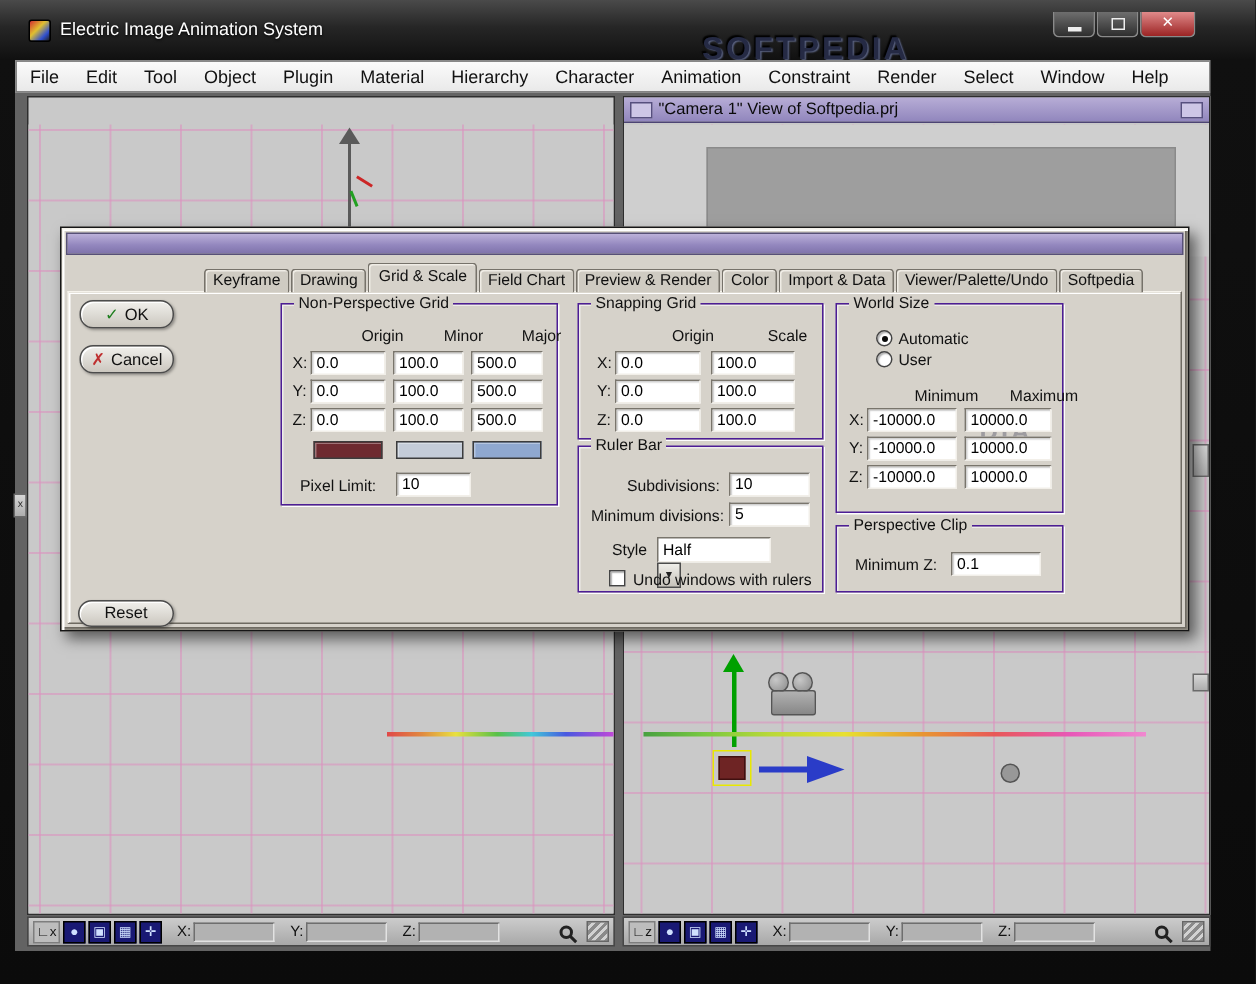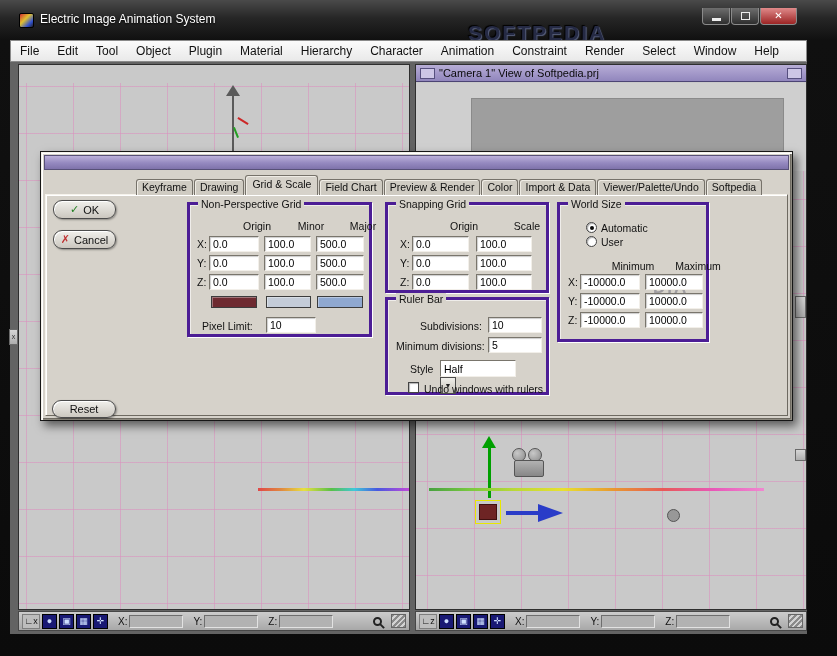--- a/index.html
+++ b/index.html
@@ -68,21 +68,21 @@
     border:1px solid;border-color:#f6f3ec #6e6a61 #6e6a61 #f6f3ec;box-shadow:inset 1px 1px 0 #fff;}
   .dlg-tabs{position:absolute;left:95px;top:23px;height:20px;display:flex;align-items:flex-end;gap:1px;z-index:3;}
   .tab{border:1px solid #76726a;border-bottom:none;border-radius:3px 3px 0 0;background:#cfcbc2;
     font-size:10.5px;color:#111;padding:1px 5px 2px;height:16px;line-height:13px;box-shadow:inset 1px 1px 0 #efece5;white-space:nowrap;}
   .tab.active{background:#d6d2ca;height:20px;padding:2px 6px 4px;position:relative;z-index:4;}
   .dlg-btn{position:absolute;border:1px solid #4c4c4c;border-radius:9px;font-size:11px;color:#111;
     background:linear-gradient(180deg,#f1f0ec,#cbc7bf);box-shadow:inset 1px 1px 0 #fff,1px 1px 2px rgba(0,0,0,.35);
     display:flex;align-items:center;justify-content:center;gap:4px;padding:0;cursor:default;}
   .glyph-check{color:#1f7e1f;font-size:11px;font-weight:700;}
   .glyph-x{color:#bf3030;font-size:11px;font-weight:700;}
-  .group{position:absolute;border:3px solid #4c1d95;box-shadow:1px 1px 0 rgba(255,255,255,.95),inset 1px 1px 0 rgba(255,255,255,.6);text-decoration:underline;}
+  .group{position:absolute;border:1px solid #4c1d95;box-shadow:1px 1px 0 rgba(255,255,255,.95),inset 1px 1px 0 rgba(255,255,255,.6);text-decoration:underline;}
   .gtitle{position:absolute;top:-7px;left:8px;background:#d6d2ca;padding:0 3px;font-size:10.5px;color:#111;white-space:nowrap;}
   .lbl{position:absolute;font-size:10.5px;color:#111;white-space:nowrap;}
   .ctr{transform:translateX(-50%);margin-left:23px;}
   .tfield{position:absolute;height:16px;background:#fff;border:1px solid;border-color:#79756c #f2efe9 #f2efe9 #79756c;
     box-shadow:inset 1px 1px 1px rgba(0,0,0,.2);font-size:10.5px;color:#000;padding:0 3px;outline:none;}
   .swatch{position:absolute;height:12px;border:1px solid #3c3c3c;box-shadow:inset 1px 1px 0 rgba(255,255,255,.35);}
   .radio{position:absolute;width:11px;height:11px;border-radius:50%;background:#fff;border:1px solid #444;
     box-shadow:inset 1px 1px 1px rgba(0,0,0,.3);}
   .radio.sel::after{content:'';position:absolute;left:2.5px;top:2.5px;width:4px;height:4px;border-radius:50%;background:#0a0a0a;}
   .cb{position:absolute;width:11px;height:11px;background:#fff;border:1px solid #444;box-shadow:inset 1px 1px 1px rgba(0,0,0,.3);}
@@ -322,15 +322,20 @@
 
       <span class="lbl" style="left:8px;top:90px;">Y:</span>
       <input class="tfield" style="left: 20px; top: 88px; width: 60px;" value="-10000.0">
       <input class="tfield" style="left: 85px; top: 88px; width: 58px;" value="10000.0">
 
       <span class="lbl" style="left:8px;top:109px;">Z:</span>
       <input class="tfield" style="left: 20px; top: 107px; width: 60px;" value="-10000.0">
       <input class="tfield" style="left: 85px; top: 107px; width: 58px;" value="10000.0">
     </div>
 
+    <div class="group" style="left:516px;top:198px;width:152px;height:45px;">
+      <span class="gtitle">Perspective Clip</span>
+      <span class="lbl" style="left:12px;top:20px;">Minimum Z:</span>
+      <input class="tfield" style="left: 76px; top: 17px; width: 60px;" value="0.1">
+    </div>
   </div>
 
 </div>
 
 </body></html>

